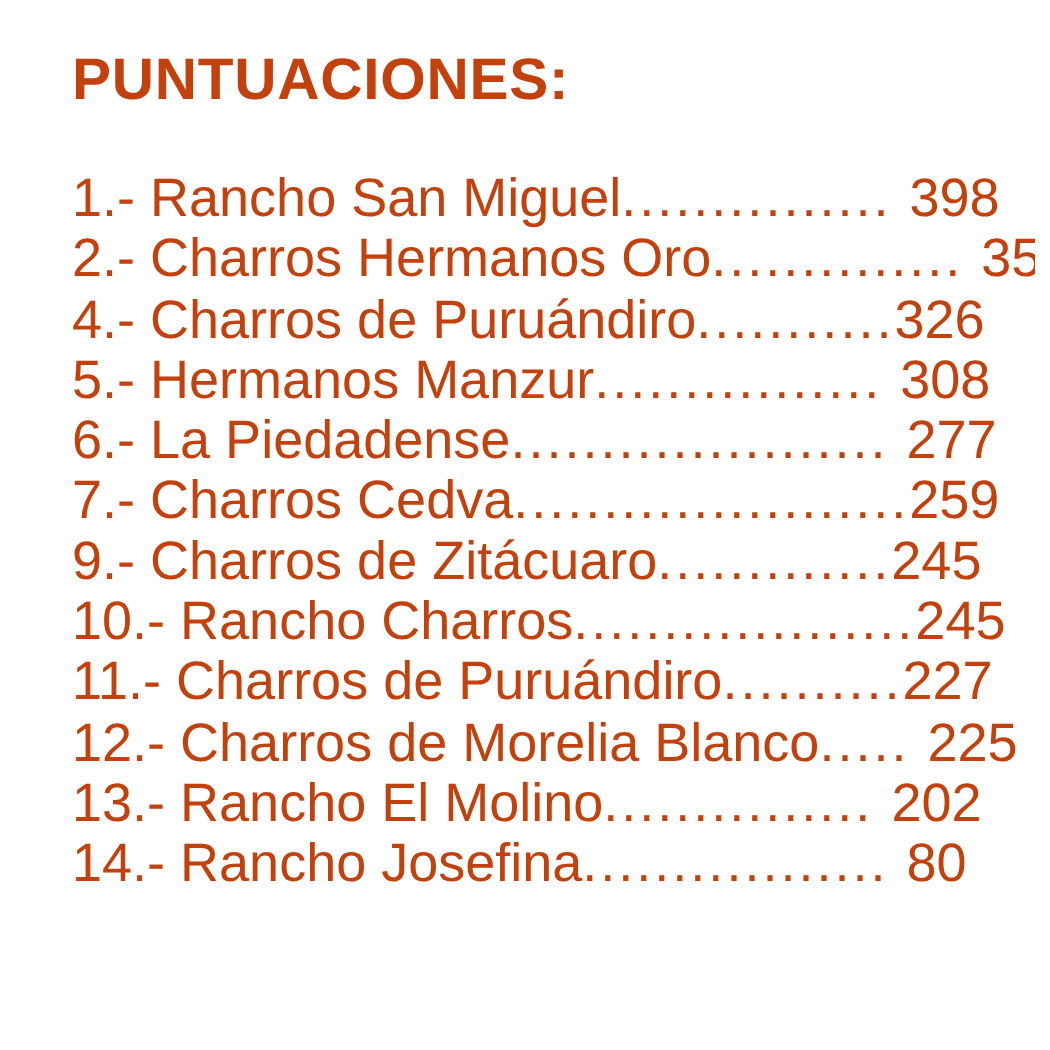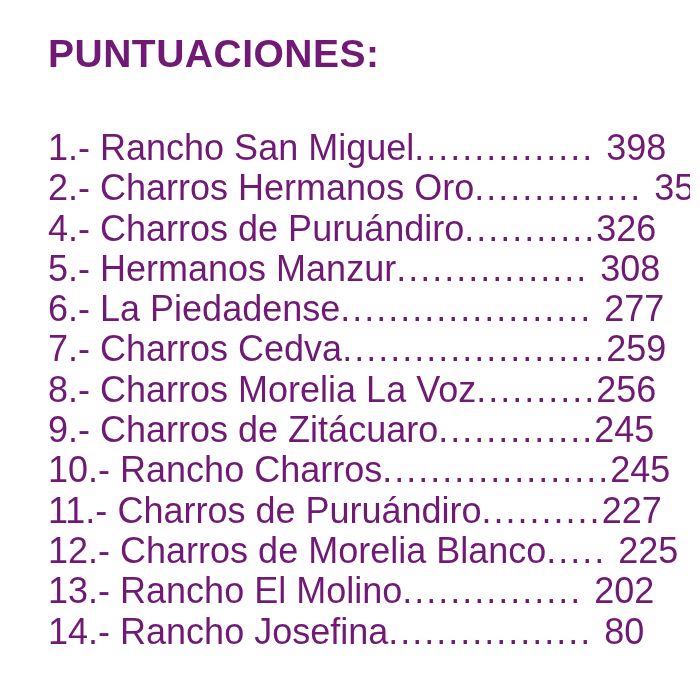--- a/index.html
+++ b/index.html
@@ -1,39 +1,39 @@
 <!DOCTYPE html>
 <html><head>
 <meta charset="utf-8">
 <style>
   html, body { margin: 0; padding: 0; }
   .page {
     position: relative;
     width: 700px;
     height: 700px;
     background: #ffffff;
-    color: #701a75;
+    color: #c2410c;
     font-family: "Liberation Sans", "DejaVu Sans", sans-serif;
     overflow: hidden;
   }
   .title {
     position: absolute;
     left: 48px;
     top: 34px;
     margin: 0;
     font-size: 39px;
     font-weight: bold;
     line-height: 1;
     white-space: nowrap;
     letter-spacing: 0.5px;
   }
   .list {
     position: absolute;
     left: 48px;
-    top: 128px;
+    top: 112px;
     right: 10px;
     font-size: 36px;
     line-height: 40.3px;
   }
   .row {
     white-space: nowrap;
     overflow: hidden;
   }
   .leader {
     letter-spacing: 2px;
@@ -45,21 +45,20 @@
 <div class="page">
   <h1 class="title">PUNTUACIONES:</h1>
 
   <div class="list">
     <div class="row"><span>1.-</span> <span>Rancho San Miguel</span><span class="leader">............... </span><span>398</span></div>
     <div class="row"><span>2.-</span> <span>Charros Hermanos Oro</span><span class="leader">.............. </span><span>355</span></div>
     <div class="row"><span>4.-</span> <span>Charros de Puruándiro</span><span class="leader">...........</span><span>326</span></div>
     <div class="row"><span>5.-</span> <span>Hermanos Manzur</span><span class="leader">................ </span><span>308</span></div>
     <div class="row"><span>6.-</span> <span>La Piedadense</span><span class="leader">..................... </span><span>277</span></div>
     <div class="row"><span>7.-</span> <span>Charros Cedva</span><span class="leader">......................</span><span>259</span></div>
-    <div class="row"><span>8.-</span> <span>Charros Morelia La Voz</span><span class="leader">..........</span><span>256</span></div>
     <div class="row"><span>9.-</span> <span>Charros de Zitácuaro</span><span class="leader">.............</span><span>245</span></div>
     <div class="row"><span>10.-</span> <span>Rancho Charros</span><span class="leader">...................</span><span>245</span></div>
     <div class="row"><span>11.-</span> <span>Charros de Puruándiro</span><span class="leader">..........</span><span>227</span></div>
     <div class="row"><span>12.-</span> <span>Charros de Morelia Blanco</span><span class="leader">..... </span><span>225</span></div>
     <div class="row"><span>13.-</span> <span>Rancho El Molino</span><span class="leader">............... </span><span>202</span></div>
     <div class="row"><span>14.-</span> <span>Rancho Josefina</span><span class="leader">................. </span><span>80</span></div>
   </div>
 </div>
 
 </body></html>

